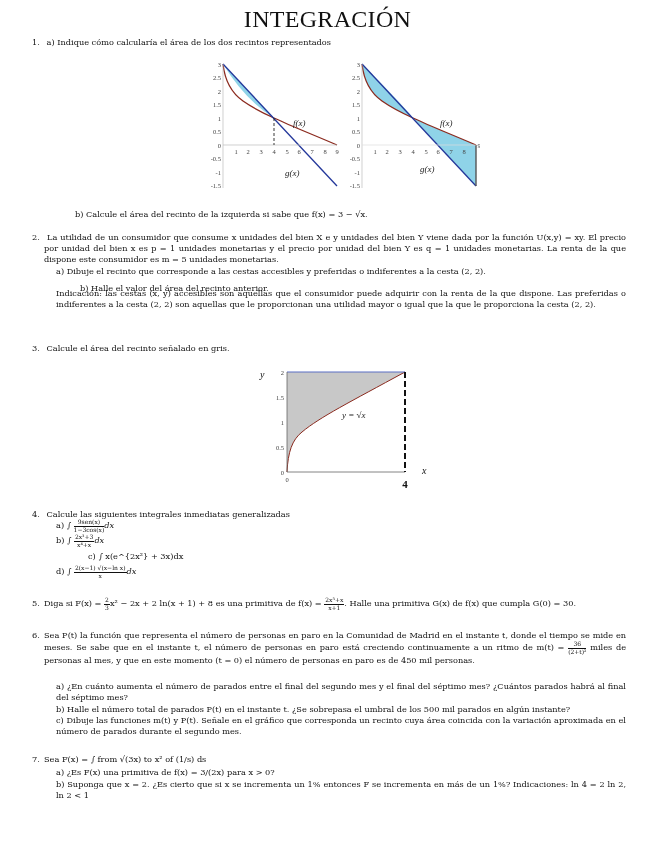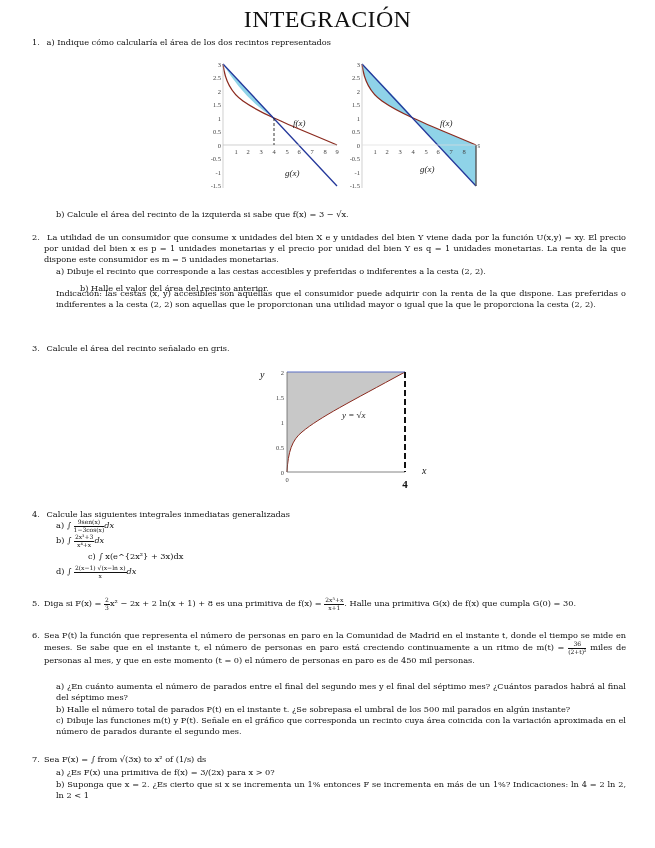--- a/index.html
+++ b/index.html
@@ -91,21 +91,21 @@
     <text x="86" y="96">5</text>
     <text x="98" y="96">6</text>
     <text x="111" y="96">7</text>
     <text x="124" y="96">8</text>
     <text x="139" y="90">9</text>
   </g>
   <text x="100" y="68" font-size="9" font-style="italic" fill="#222" font-family="Liberation Sans, sans-serif">f(x)</text>
   <text x="80" y="114" font-size="9" font-style="italic" fill="#222" font-family="Liberation Sans, sans-serif">g(x)</text>
 </svg>
 
-<div class="ind" style="top:209px;">b) Calcule el área del recinto de la izquierda si sabe que f(x) = 3 − √x.</div>
+<div class="ind" style="top:209px;margin-left:19px;">b) Calcule el área del recinto de la izquierda si sabe que f(x) = 3 − √x.</div>
 
 <div class="p" style="top:232px;">
   <span class="num">2.</span>
   <span>La utilidad de un consumidor que consume x unidades del bien X e y unidades del bien Y viene dada por la función U(x,y) = xy. El precio por unidad del bien x es p = 1 unidades monetarias y el precio por unidad del bien Y es q = 1 unidades monetarias. La renta de la que dispone este consumidor es m = 5 unidades monetarias.</span>
 </div>
 <div class="ind" style="top:266px;">a) Dibuje el recinto que corresponde a las cestas accesibles y preferidas o indiferentes a la cesta (2, 2).</div>
 <div class="ind" style="top:283px;padding-left:24px;">b) Halle el valor del área del recinto anterior.</div>
 <div class="ind" style="top:288px;">Indicación: las cestas (x, y) accesibles son aquellas que el consumidor puede adquirir con la renta de la que dispone. Las preferidas o indiferentes a la cesta (2, 2) son aquellas que le proporcionan una utilidad mayor o igual que la que le proporciona la cesta (2, 2).</div>
 
 <div class="p" style="top:343px;">

